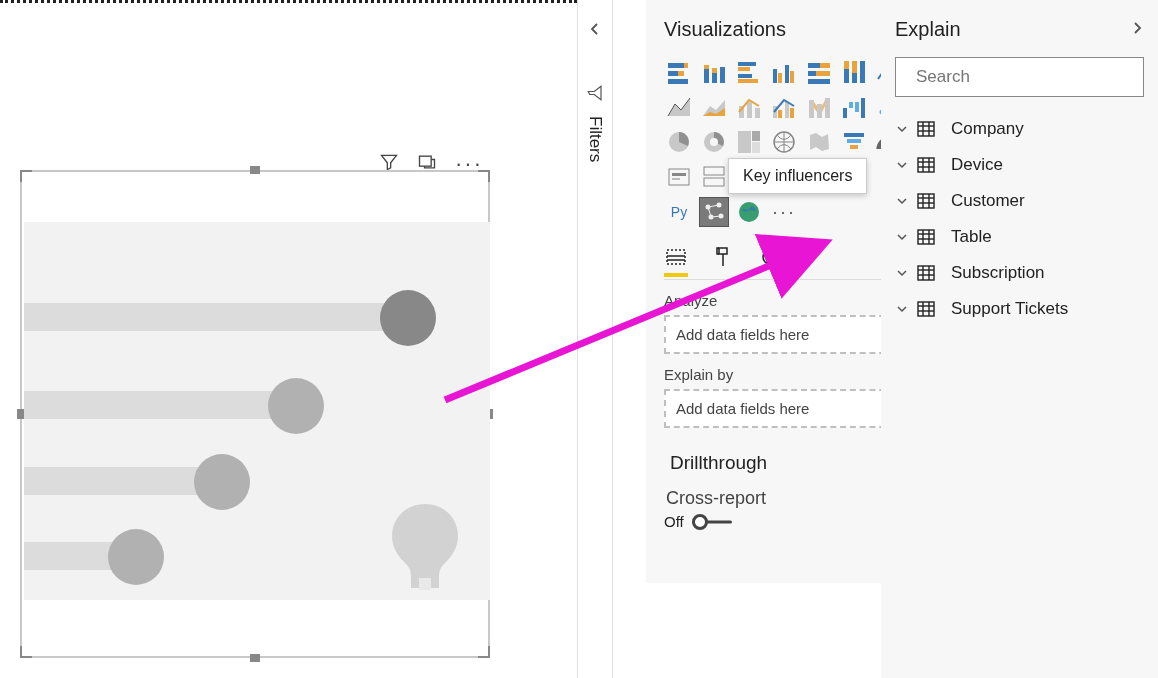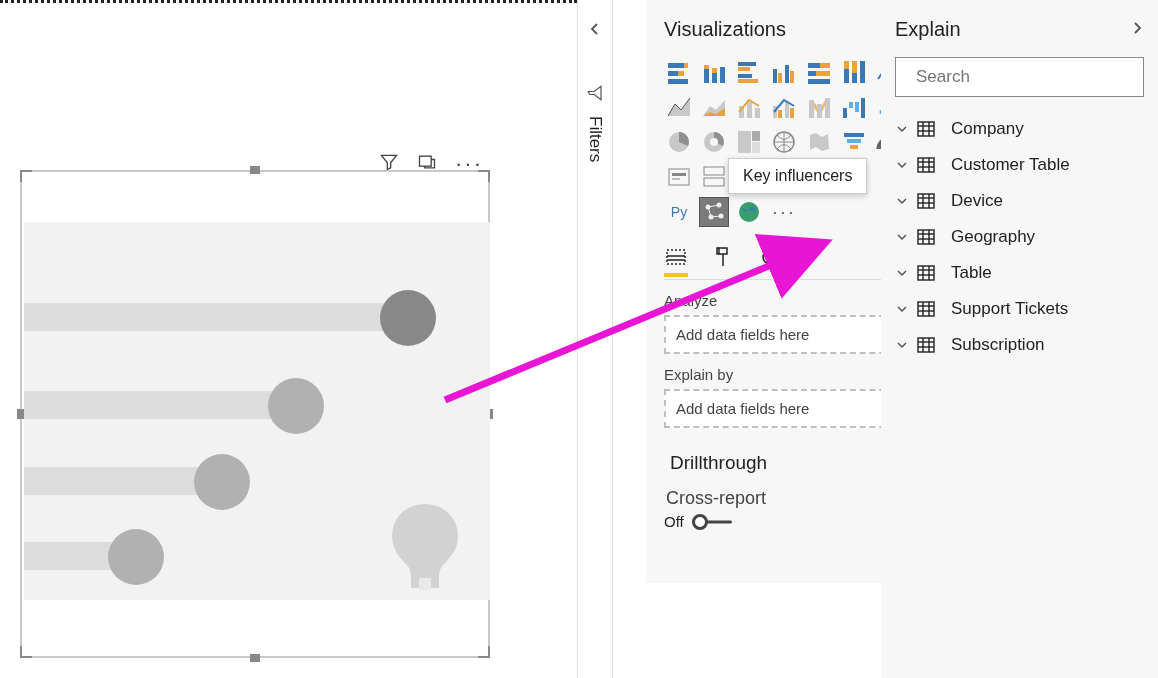--- a/index.html
+++ b/index.html
@@ -474,86 +474,73 @@
       <svg class="chev" width="12" height="12" viewBox="0 0 12 12" stroke="#555" stroke-width="1.5" fill="none">
           <path d="M2 4l4 4 4-4"></path>
         </svg>
       <svg width="18" height="16" viewBox="0 0 18 16" fill="none" stroke="#222" stroke-width="1.4">
           <rect x="1" y="1" width="16" height="14"></rect>
           <line x1="1" y1="5" x2="17" y2="5"></line>
           <line x1="1" y1="10" x2="17" y2="10"></line>
           <line x1="6" y1="1" x2="6" y2="15"></line>
           <line x1="12" y1="1" x2="12" y2="15"></line>
         </svg>
-      <span class="label">Customer Table</span>
+      <span class="label">Device</span>
     </div>
     <div class="field-item">
       <svg class="chev" width="12" height="12" viewBox="0 0 12 12" stroke="#555" stroke-width="1.5" fill="none">
           <path d="M2 4l4 4 4-4"></path>
         </svg>
       <svg width="18" height="16" viewBox="0 0 18 16" fill="none" stroke="#222" stroke-width="1.4">
           <rect x="1" y="1" width="16" height="14"></rect>
           <line x1="1" y1="5" x2="17" y2="5"></line>
           <line x1="1" y1="10" x2="17" y2="10"></line>
           <line x1="6" y1="1" x2="6" y2="15"></line>
           <line x1="12" y1="1" x2="12" y2="15"></line>
         </svg>
-      <span class="label">Device</span>
+      <span class="label">Customer</span>
     </div>
     <div class="field-item">
       <svg class="chev" width="12" height="12" viewBox="0 0 12 12" stroke="#555" stroke-width="1.5" fill="none">
           <path d="M2 4l4 4 4-4"></path>
         </svg>
       <svg width="18" height="16" viewBox="0 0 18 16" fill="none" stroke="#222" stroke-width="1.4">
           <rect x="1" y="1" width="16" height="14"></rect>
           <line x1="1" y1="5" x2="17" y2="5"></line>
           <line x1="1" y1="10" x2="17" y2="10"></line>
           <line x1="6" y1="1" x2="6" y2="15"></line>
           <line x1="12" y1="1" x2="12" y2="15"></line>
         </svg>
-      <span class="label">Geography</span>
+      <span class="label">Table</span>
     </div>
     <div class="field-item">
       <svg class="chev" width="12" height="12" viewBox="0 0 12 12" stroke="#555" stroke-width="1.5" fill="none">
           <path d="M2 4l4 4 4-4"></path>
         </svg>
       <svg width="18" height="16" viewBox="0 0 18 16" fill="none" stroke="#222" stroke-width="1.4">
           <rect x="1" y="1" width="16" height="14"></rect>
           <line x1="1" y1="5" x2="17" y2="5"></line>
           <line x1="1" y1="10" x2="17" y2="10"></line>
           <line x1="6" y1="1" x2="6" y2="15"></line>
           <line x1="12" y1="1" x2="12" y2="15"></line>
         </svg>
-      <span class="label">Table</span>
+      <span class="label">Subscription</span>
     </div>
     <div class="field-item">
       <svg class="chev" width="12" height="12" viewBox="0 0 12 12" stroke="#555" stroke-width="1.5" fill="none">
           <path d="M2 4l4 4 4-4"></path>
         </svg>
       <svg width="18" height="16" viewBox="0 0 18 16" fill="none" stroke="#222" stroke-width="1.4">
           <rect x="1" y="1" width="16" height="14"></rect>
           <line x1="1" y1="5" x2="17" y2="5"></line>
           <line x1="1" y1="10" x2="17" y2="10"></line>
           <line x1="6" y1="1" x2="6" y2="15"></line>
           <line x1="12" y1="1" x2="12" y2="15"></line>
         </svg>
       <span class="label">Support Tickets</span>
-    </div>
-    <div class="field-item">
-      <svg class="chev" width="12" height="12" viewBox="0 0 12 12" stroke="#555" stroke-width="1.5" fill="none">
-          <path d="M2 4l4 4 4-4"></path>
-        </svg>
-      <svg width="18" height="16" viewBox="0 0 18 16" fill="none" stroke="#222" stroke-width="1.4">
-          <rect x="1" y="1" width="16" height="14"></rect>
-          <line x1="1" y1="5" x2="17" y2="5"></line>
-          <line x1="1" y1="10" x2="17" y2="10"></line>
-          <line x1="6" y1="1" x2="6" y2="15"></line>
-          <line x1="12" y1="1" x2="12" y2="15"></line>
-        </svg>
-      <span class="label">Subscription</span>
     </div>
   </div>
 </div>
 
 <svg class="arrow-overlay" viewBox="0 0 1158 678">
   <defs>
     <marker id="ah" viewBox="0 0 12 12" refX="10" refY="6" markerWidth="10" markerHeight="10" orient="auto">
       <path d="M0 0 L12 6 L0 12 Z" fill="#e815d4"></path>
     </marker>
   </defs>

